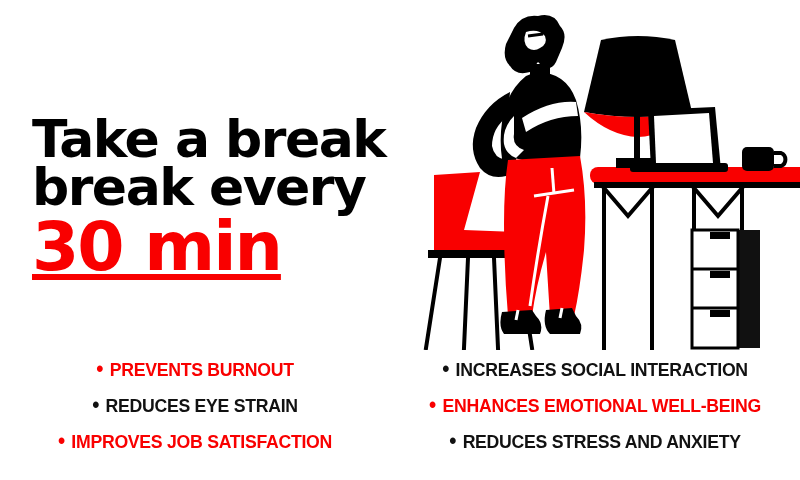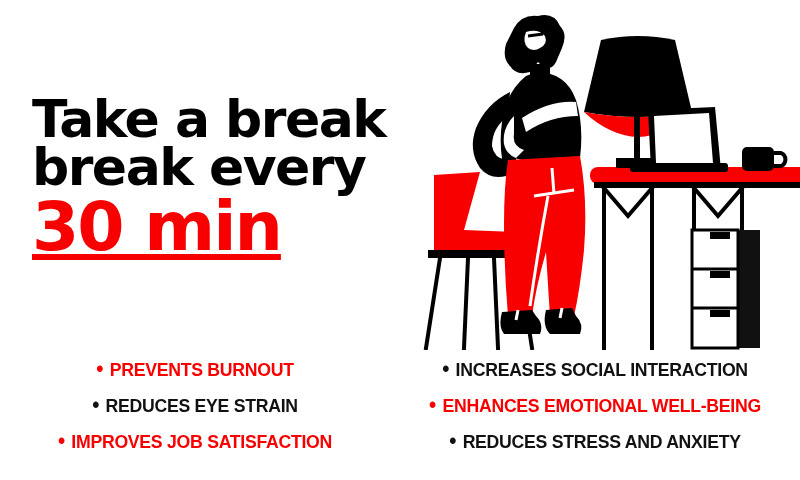--- a/index.html
+++ b/index.html
@@ -16,21 +16,21 @@
     width: 800px;
     height: 480px;
     background: #ffffff;
     overflow: hidden;
   }
 
   
   .headline {
     position: absolute;
     left: 32px;
-    top: 96px;
+    top: 116px;
     width: 400px;
   }
   .headline-line {
     font-family: "DejaVu Sans", sans-serif;
     font-weight: bold;
     letter-spacing: -1.5px;
     line-height: 0.92;
     white-space: nowrap;
   }
   .hl-1, .hl-2 {

